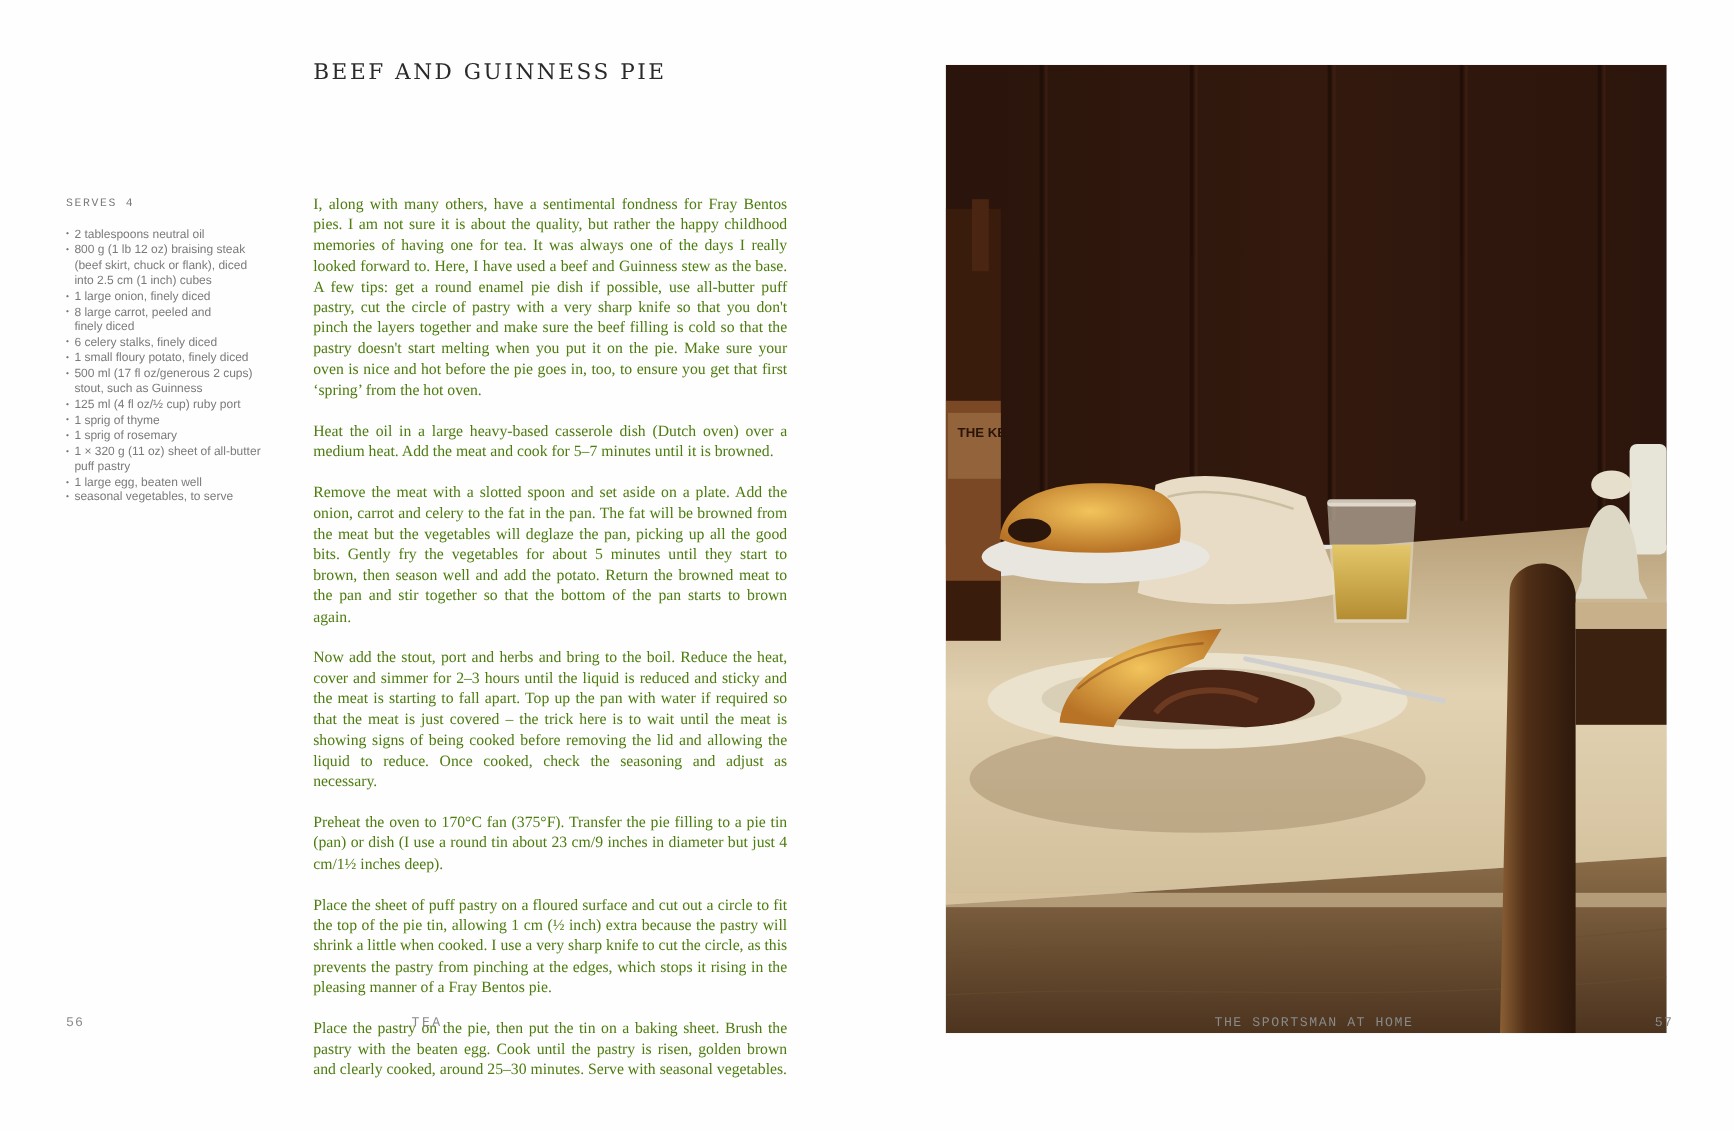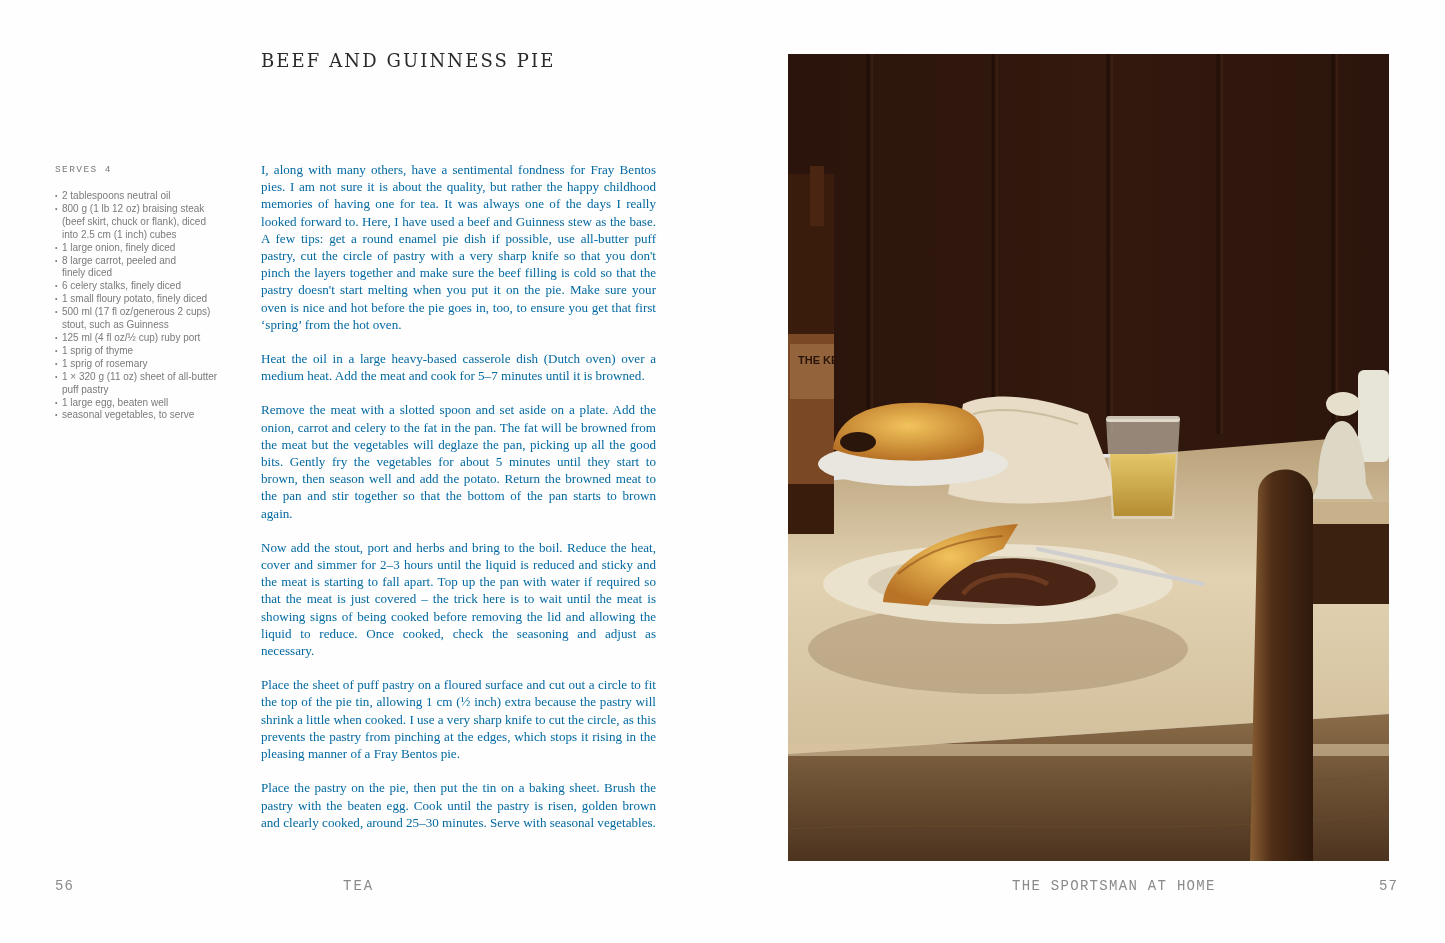--- a/index.html
+++ b/index.html
@@ -22,29 +22,29 @@
   .ingredients li {
     font-family: "Liberation Sans", sans-serif;
     font-size: 10px; line-height: 12.9px; color: #7a7a7a;
     padding-left: 7px; position: relative; white-space: pre-line;
   }
   .ingredients li::before { content: "\2022"; position: absolute; left: 0; top: 0; font-size: 7px; }
 
   .body-text {
     position: absolute; left: 261px; top: 161px; width: 395px;
     font-family: "Liberation Serif", "DejaVu Serif", serif;
-    font-size: 13.1px; line-height: 17.2px; color: #0369a1; text-align: justify;
+    font-size: 13.1px; line-height: 17.2px; color: #4d7c0f; text-align: justify;
   }
   .body-text p { margin: 0 0 17px 0; }
   .body-text p:last-child { margin-bottom: 16px; }
 
   .footer {
-    position: absolute; top: 878px;
+    position: absolute; top: 847px;
     font-family: "Liberation Mono", "DejaVu Sans Mono", monospace;
-    font-size: 14px; color: #8a8a8a; letter-spacing: 1px;
+    font-size: 11px; color: #8a8a8a; letter-spacing: 1px;
   }
   .folio-left { left: 55px; }
   .running-left { left: 343px; letter-spacing: 2px; }
   .running-right { left: 1012px; letter-spacing: 1.3px; }
   .folio-right { left: 1379px; }
 
   .photo {
     position: absolute; left: 788px; top: 54px; width: 601px; height: 807px;
     overflow: hidden; background: #e5e5e5;
   }
@@ -79,20 +79,21 @@
       <li>1 large egg, beaten well</li>
       <li>seasonal vegetables, to serve</li>
     </ul>
   </div>
 
   <div class="body-text">
     <p>I, along with many others, have a sentimental fondness for Fray Bentos pies. I am not sure it is about the quality, but rather the happy childhood memories of having one for tea. It was always one of the days I really looked forward to. Here, I have used a beef and Guinness stew as the base. A few tips: get a round enamel pie dish if possible, use all-butter puff pastry, cut the circle of pastry with a very sharp knife so that you don't pinch the layers together and make sure the beef filling is cold so that the pastry doesn't start melting when you put it on the pie. Make sure your oven is nice and hot before the pie goes in, too, to ensure you get that first ‘spring’ from the hot oven.</p>
     <p>Heat the oil in a large heavy-based casserole dish (Dutch oven) over a medium heat. Add the meat and cook for 5–7 minutes until it is browned.</p>
     <p>Remove the meat with a slotted spoon and set aside on a plate. Add the onion, carrot and celery to the fat in the pan. The fat will be browned from the meat but the vegetables will deglaze the pan, picking up all the good bits. Gently fry the vegetables for about 5 minutes until they start to brown, then season well and add the potato. Return the browned meat to the pan and stir together so that the bottom of the pan starts to brown again.</p>
     <p>Now add the stout, port and herbs and bring to the boil. Reduce the heat, cover and simmer for 2–3 hours until the liquid is reduced and sticky and the meat is starting to fall apart. Top up the pan with water if required so that the meat is just covered – the trick here is to wait until the meat is showing signs of being cooked before removing the lid and allowing the liquid to reduce. Once cooked, check the seasoning and adjust as necessary.</p>
+    <p>Preheat the oven to 170°C fan (375°F). Transfer the pie filling to a pie tin (pan) or dish (I use a round tin about 23 cm/9 inches in diameter but just 4 cm/1½ inches deep).</p>
     <p>Place the sheet of puff pastry on a floured surface and cut out a circle to fit the top of the pie tin, allowing 1 cm (½ inch) extra because the pastry will shrink a little when cooked. I use a very sharp knife to cut the circle, as this prevents the pastry from pinching at the edges, which stops it rising in the pleasing manner of a Fray Bentos pie.</p>
     <p>Place the pastry on the pie, then put the tin on a baking sheet. Brush the pastry with the beaten egg. Cook until the pastry is risen, golden brown and clearly cooked, around 25–30 minutes. Serve with seasonal vegetables.</p>
   </div>
 
   <div class="photo">
     <svg width="601" height="807" viewBox="0 0 601 807" xmlns="http://www.w3.org/2000/svg">
       <defs>
         <linearGradient id="wallG" x1="0" y1="0" x2="1" y2="0">
           <stop offset="0" stop-color="#2a140b"></stop>
           <stop offset="0.5" stop-color="#33190e"></stop>

